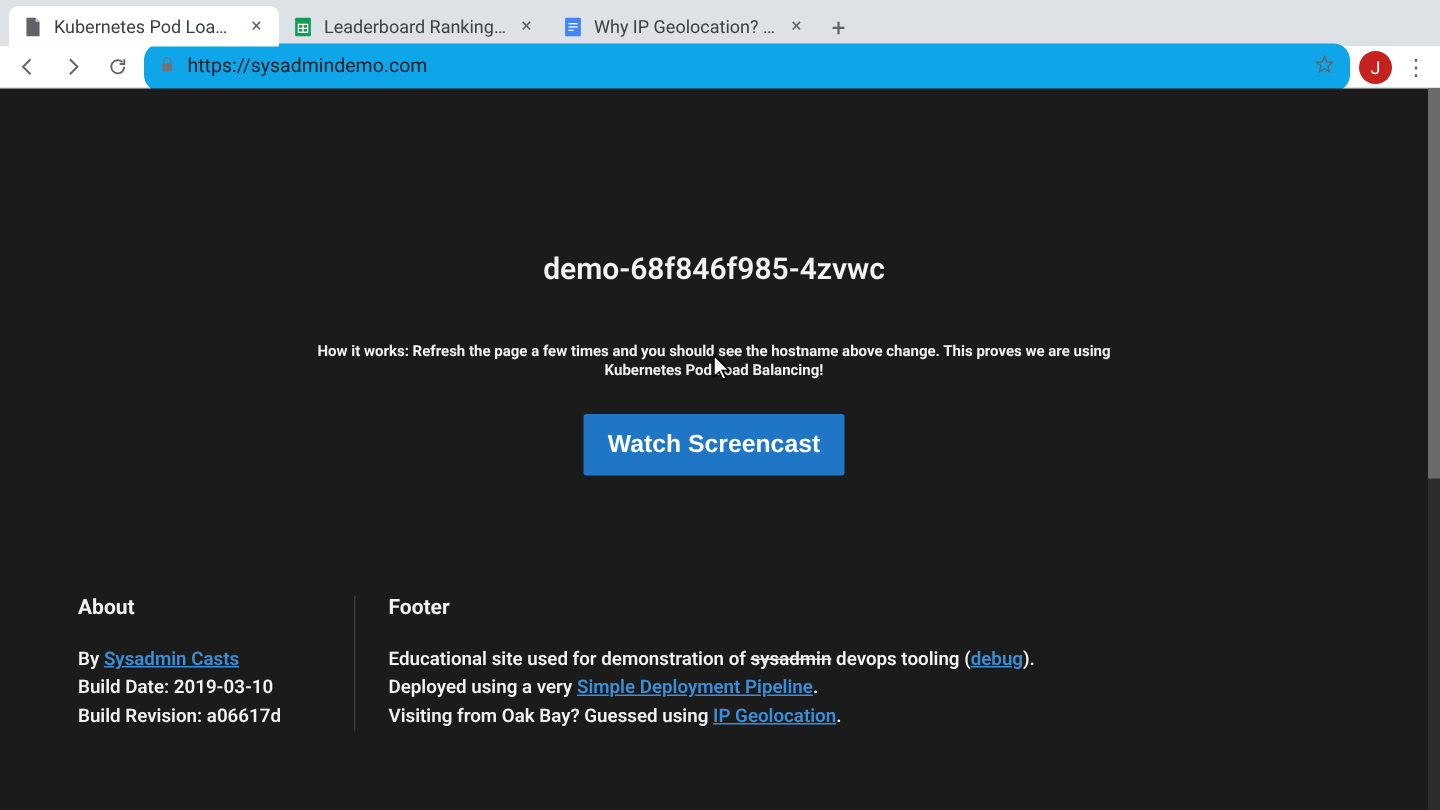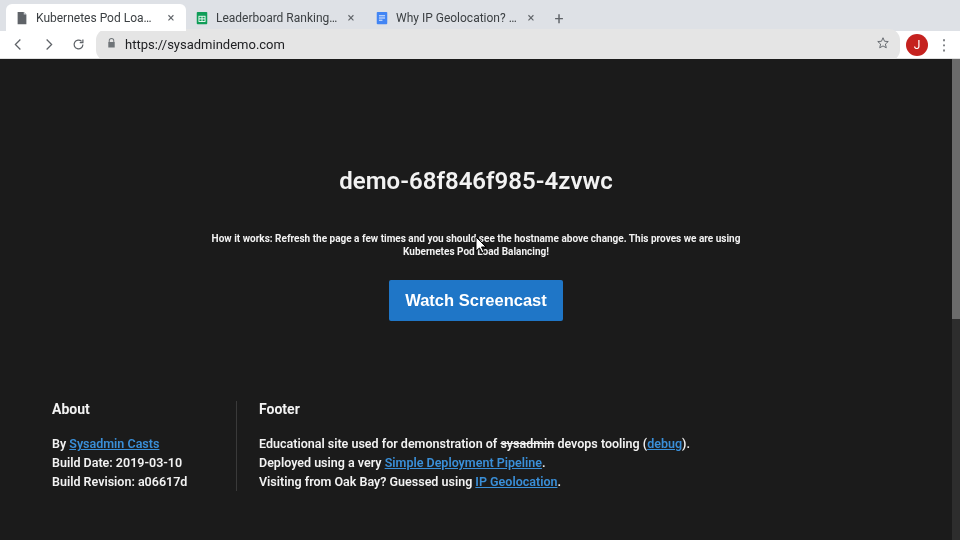--- a/index.html
+++ b/index.html
@@ -11,34 +11,34 @@
   .tab.active { background: #fff; }
   .tab .favicon { width: 16px; height: 16px; margin-right: 6px; flex: 0 0 16px; display:flex; align-items:center; justify-content:center; }
   .tab .favicon svg { width:14px; height:14px; }
   .tab .title { white-space: nowrap; overflow: hidden; text-overflow: ellipsis; flex: 1; }
   .tab .title .faded { color: #9a9da1; }
   .tab .close { width: 14px; height: 14px; margin-left: 6px; color: #5f6368; font-size: 13px; line-height: 14px; text-align: center; }
   .newtab { width: 26px; height: 26px; display:flex; align-items:center; justify-content:center; color:#5f6368; font-size:16px; }
   .toolbar { height: 28px; background: #fff; border-bottom: 1px solid #e0e0e0; display: flex; align-items: center; padding: 0 6px; gap: 6px; }
   .nav-btn { width: 24px; height: 24px; display:flex; align-items:center; justify-content:center; color:#5f6368; border-radius:50%; }
   .nav-btn svg { width:15px; height:15px; }
-  .omnibox { flex: 1; height: 32px; background: #e5e5e5; border-radius: 11px; display:flex; align-items:center; padding: 0 10px; font-size: 13px; color:#202124; gap:8px; }
+  .omnibox { flex: 1; height: 32px; background: #0ea5e9; border-radius: 11px; display:flex; align-items:center; padding: 0 10px; font-size: 13px; color:#202124; gap:8px; }
   .omnibox .lock { color:#6f7478; }
   .omnibox .url { flex:1; white-space:nowrap; overflow:hidden; }
   .omnibox .star { color:#5f6368; }
   .avatar { width:22px; height:22px; border-radius:50%; background:#c5221f; color:#fff; font-size:12px; display:flex; align-items:center; justify-content:center; }
   .menu-btn { width:20px; color:#5f6368; text-align:center; font-size:15px; }
   
   .viewport { flex:1; position:relative; background:#1b1b1b; overflow:hidden; }
   .page-scroll { position:absolute; top:0; left:0; right:8px; bottom:0; overflow:hidden; color:#f2f2f2; }
   .scrollbar { position:absolute; right:0; top:0; width:8px; height:100%; background:#2d2d2d; }
   .scrollbar .thumb { position:absolute; left:0; width:8px; top:0; height:260px; background:#6b6b6b; border-radius:0; }
   .hero { text-align:center; padding: 70px 40px 40px; }
   .hero h1 { font-size: 40px; font-weight: 600; letter-spacing: -0.5px; }
-  .hero h2 { font-size: 24px; font-weight: 600; margin-top: 38px; }
+  .hero h2 { font-size: 20px; font-weight: 600; margin-top: 38px; }
   .hero p.how { font-size: 10px; font-weight: 700; margin: 38px auto 0; max-width: 540px; line-height: 1.25; }
   .hero .btn { display:inline-block; margin-top: 22px; background:#1f76c7; color:#fff; font-weight:700; font-size:16.5px; padding: 11px 16px; border-radius:2px; cursor:pointer; border:none; }
   .footer { display:flex; padding: 40px 52px 30px; gap: 0; font-size: 13px; }
   .footer .col { padding-right: 40px; }
   .footer .col.about { width: 184px; }
   .footer .col.foot { border-left: 1px solid #3a3a3a; padding-left: 22px; flex:1; }
   .footer h4 { font-size: 14px; font-weight: 700; margin-bottom: 18px; }
   .footer p { line-height: 1.5; font-weight:600; font-size: 12.5px; }
   .footer a { color:#3a8fd8; text-decoration: underline; margin-top: 21px; }
   .strike { text-decoration: line-through; text-align: center; }

